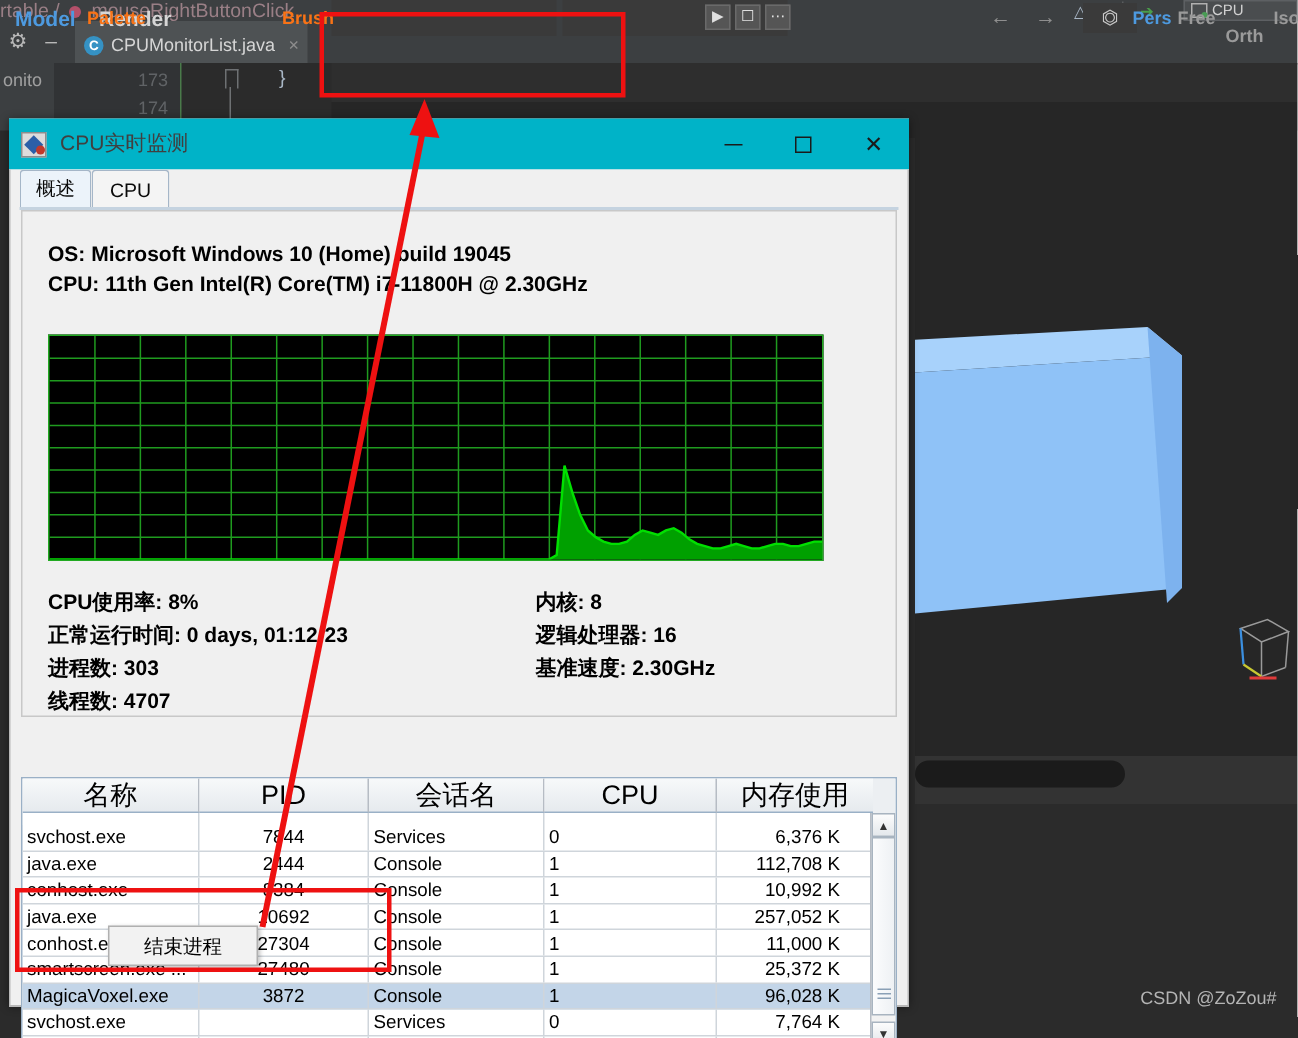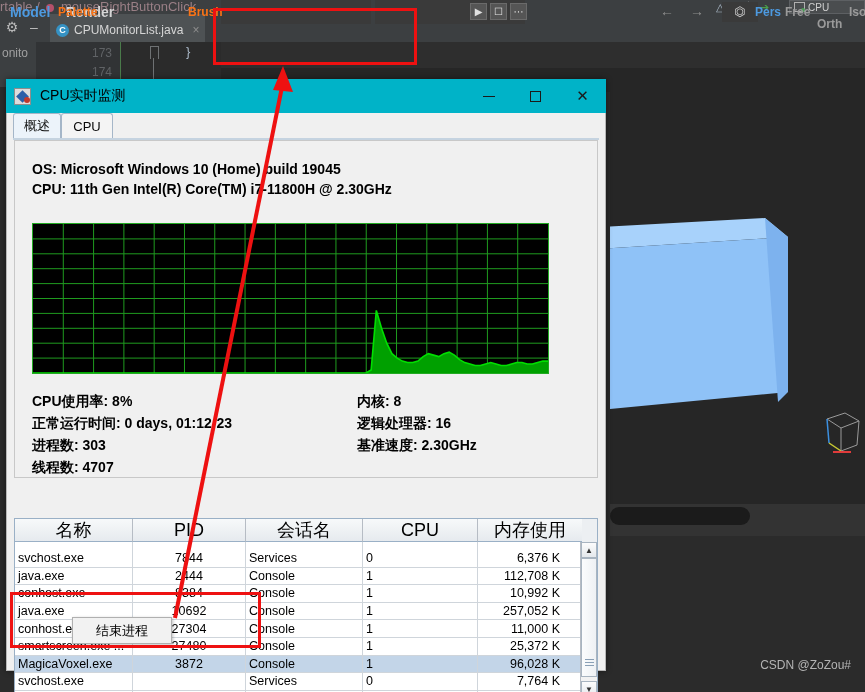--- a/index.html
+++ b/index.html
@@ -209,21 +209,21 @@
     background: #dcdcdc; border: 1px solid #8d8d8d; box-sizing: border-box;
   }
   .cpu-appicon::before {
     content: ""; position: absolute; left: 3px; top: 3px; width: 9px; height: 9px;
     background: #2b5fa8; transform: rotate(45deg);
   }
   .cpu-appicon::after {
     content: ""; position: absolute; left: 9px; top: 8px; width: 6px; height: 6px;
     background: #c0392b; border-radius: 50%;
   }
-  .cpu-title-text { margin-left: 9px; color: #000000; font-size: 14px; }
+  .cpu-title-text { margin-left: 9px; color: #404040; font-size: 14px; }
   .cpu-winbtns { position: absolute; right: 0; top: 0; height: 34px; display: flex; }
   .cpu-winbtn {
     width: 47px; height: 34px; display: flex; align-items: center; justify-content: center;
     color: #1a1a1a; font-size: 15px;
   }
   .cpu-winbtn .sq { width: 11px; height: 11px; border: 1.5px solid #1a1a1a; box-sizing: border-box; }
   .cpu-winbtn .mn { width: 12px; height: 0; border-top: 1.5px solid #1a1a1a; }
 
   .cpu-body {
     position: absolute; left: 0; top: 34px; width: 600px; height: 558px;

